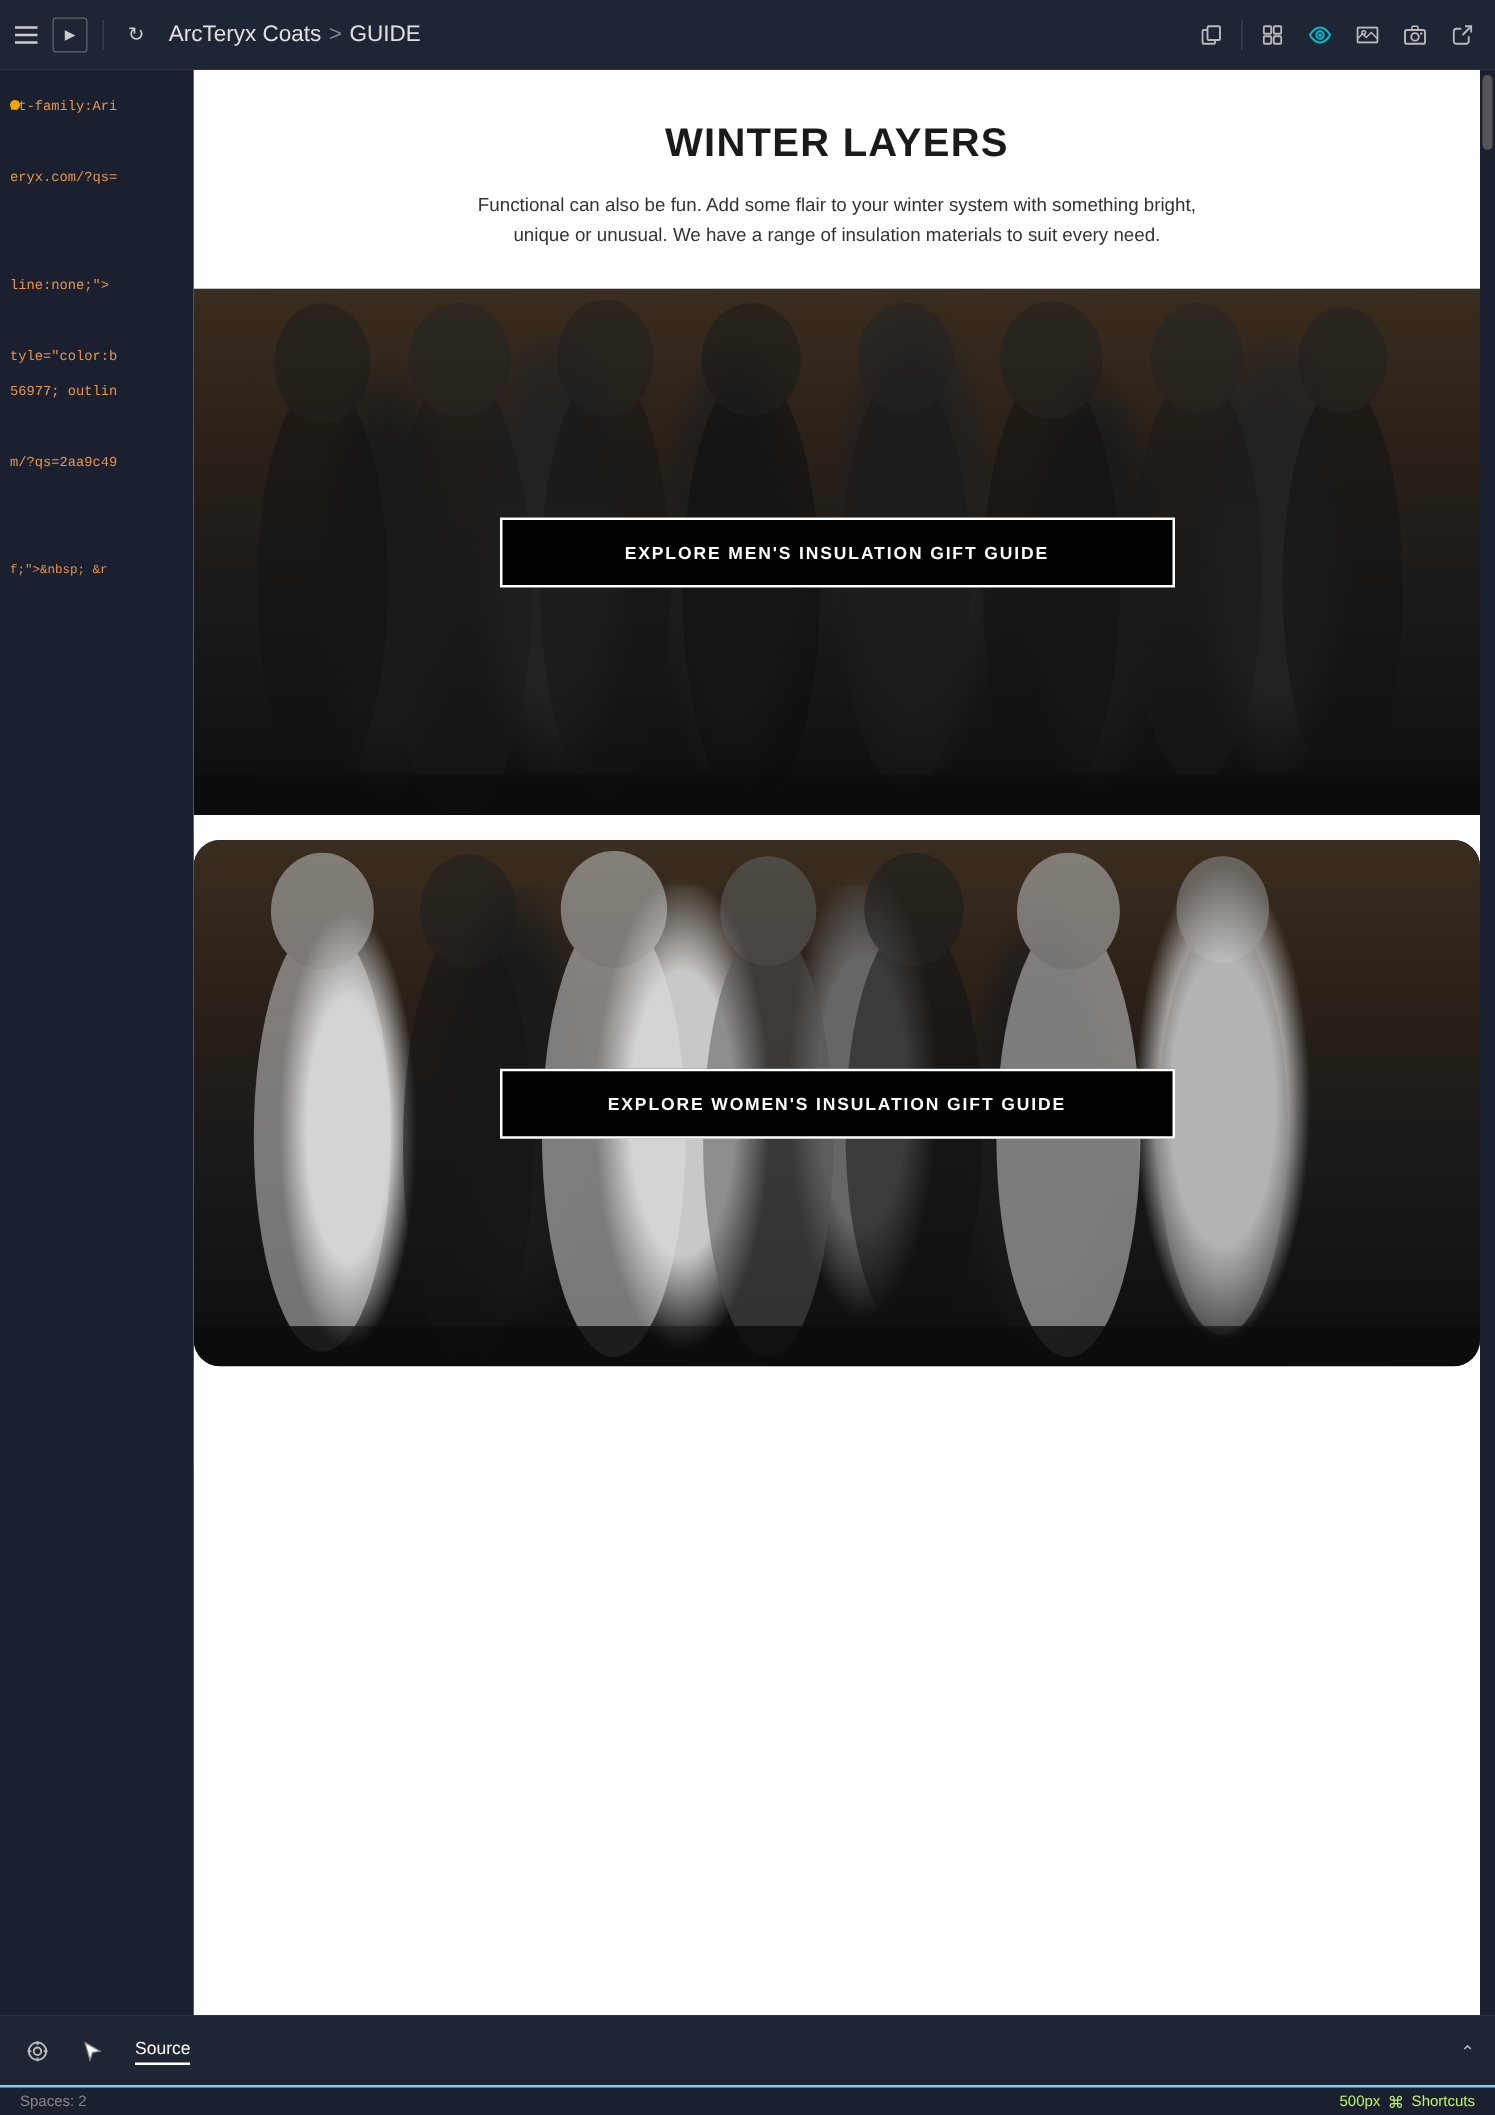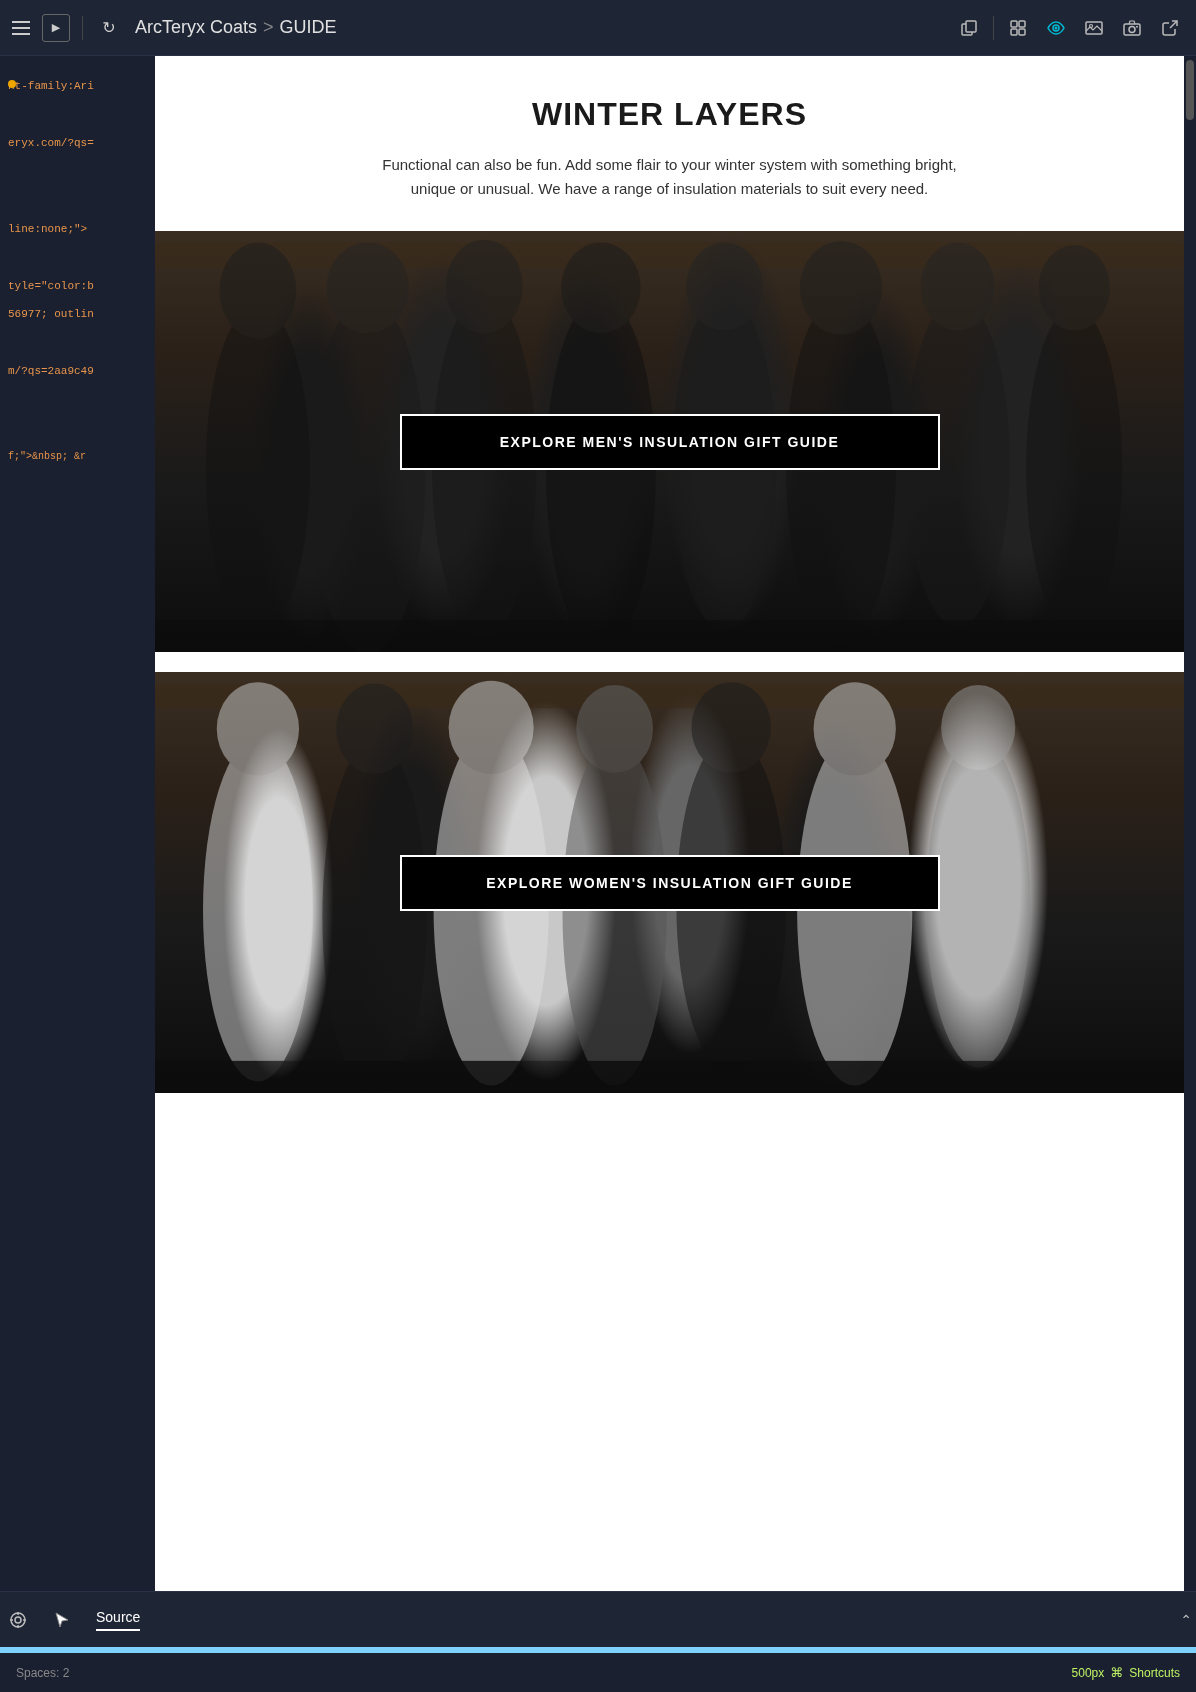--- a/index.html
+++ b/index.html
@@ -196,20 +196,21 @@
       align-items: center;
       justify-content: center;
     }
 
     .image-section.men {
       background: linear-gradient(135deg, #2a2a2a 0%, #3d3d3d 20%, #1a1a1a 40%, #444 60%, #2a2a2a 80%, #1a1a1a 100%);
     }
 
     .image-section.women {
       background: linear-gradient(135deg, #1a1a1a 0%, #3a3a3a 20%, #555 40%, #2a2a2a 60%, #1a1a1a 80%, #3a3a3a 100%);
+      border-radius: 21px;
     }
 
     
     .jackets-bg {
       position: absolute;
       top: 0; left: 0; right: 0; bottom: 0;
       overflow: hidden;
     }
 
     
@@ -264,21 +265,21 @@
       height: 80px;
       background: #fff;
     }
 
     
     .bottom-bar {
       height: 56px;
       background: #1e2535;
       display: flex;
       align-items: center;
-      padding: 0 4px;
+      padding: 0 16px;
       gap: 16px;
       flex-shrink: 0;
       border-top: 1px solid #2a3045;
       position: relative;
     }
 
     .bottom-icon {
       width: 28px;
       height: 28px;
       display: flex;
@@ -318,27 +319,27 @@
     }
 
     .chevron-up {
       color: #bbb;
       font-size: 14px;
       cursor: pointer;
     }
 
     
     .status-bar {
-      height: 45px;
+      height: 24px;
       background: #1a2030;
       display: flex;
       align-items: center;
       padding: 0 16px;
       flex-shrink: 0;
-      border-top: 6px solid #7dd3fc;
+      border-top: 2px solid #7dd3fc;
       gap: 38px;
     }
 
     .status-left {
       color: #888;
       font-size: 12px;
     }
 
     .status-right {
       margin-left: auto;

